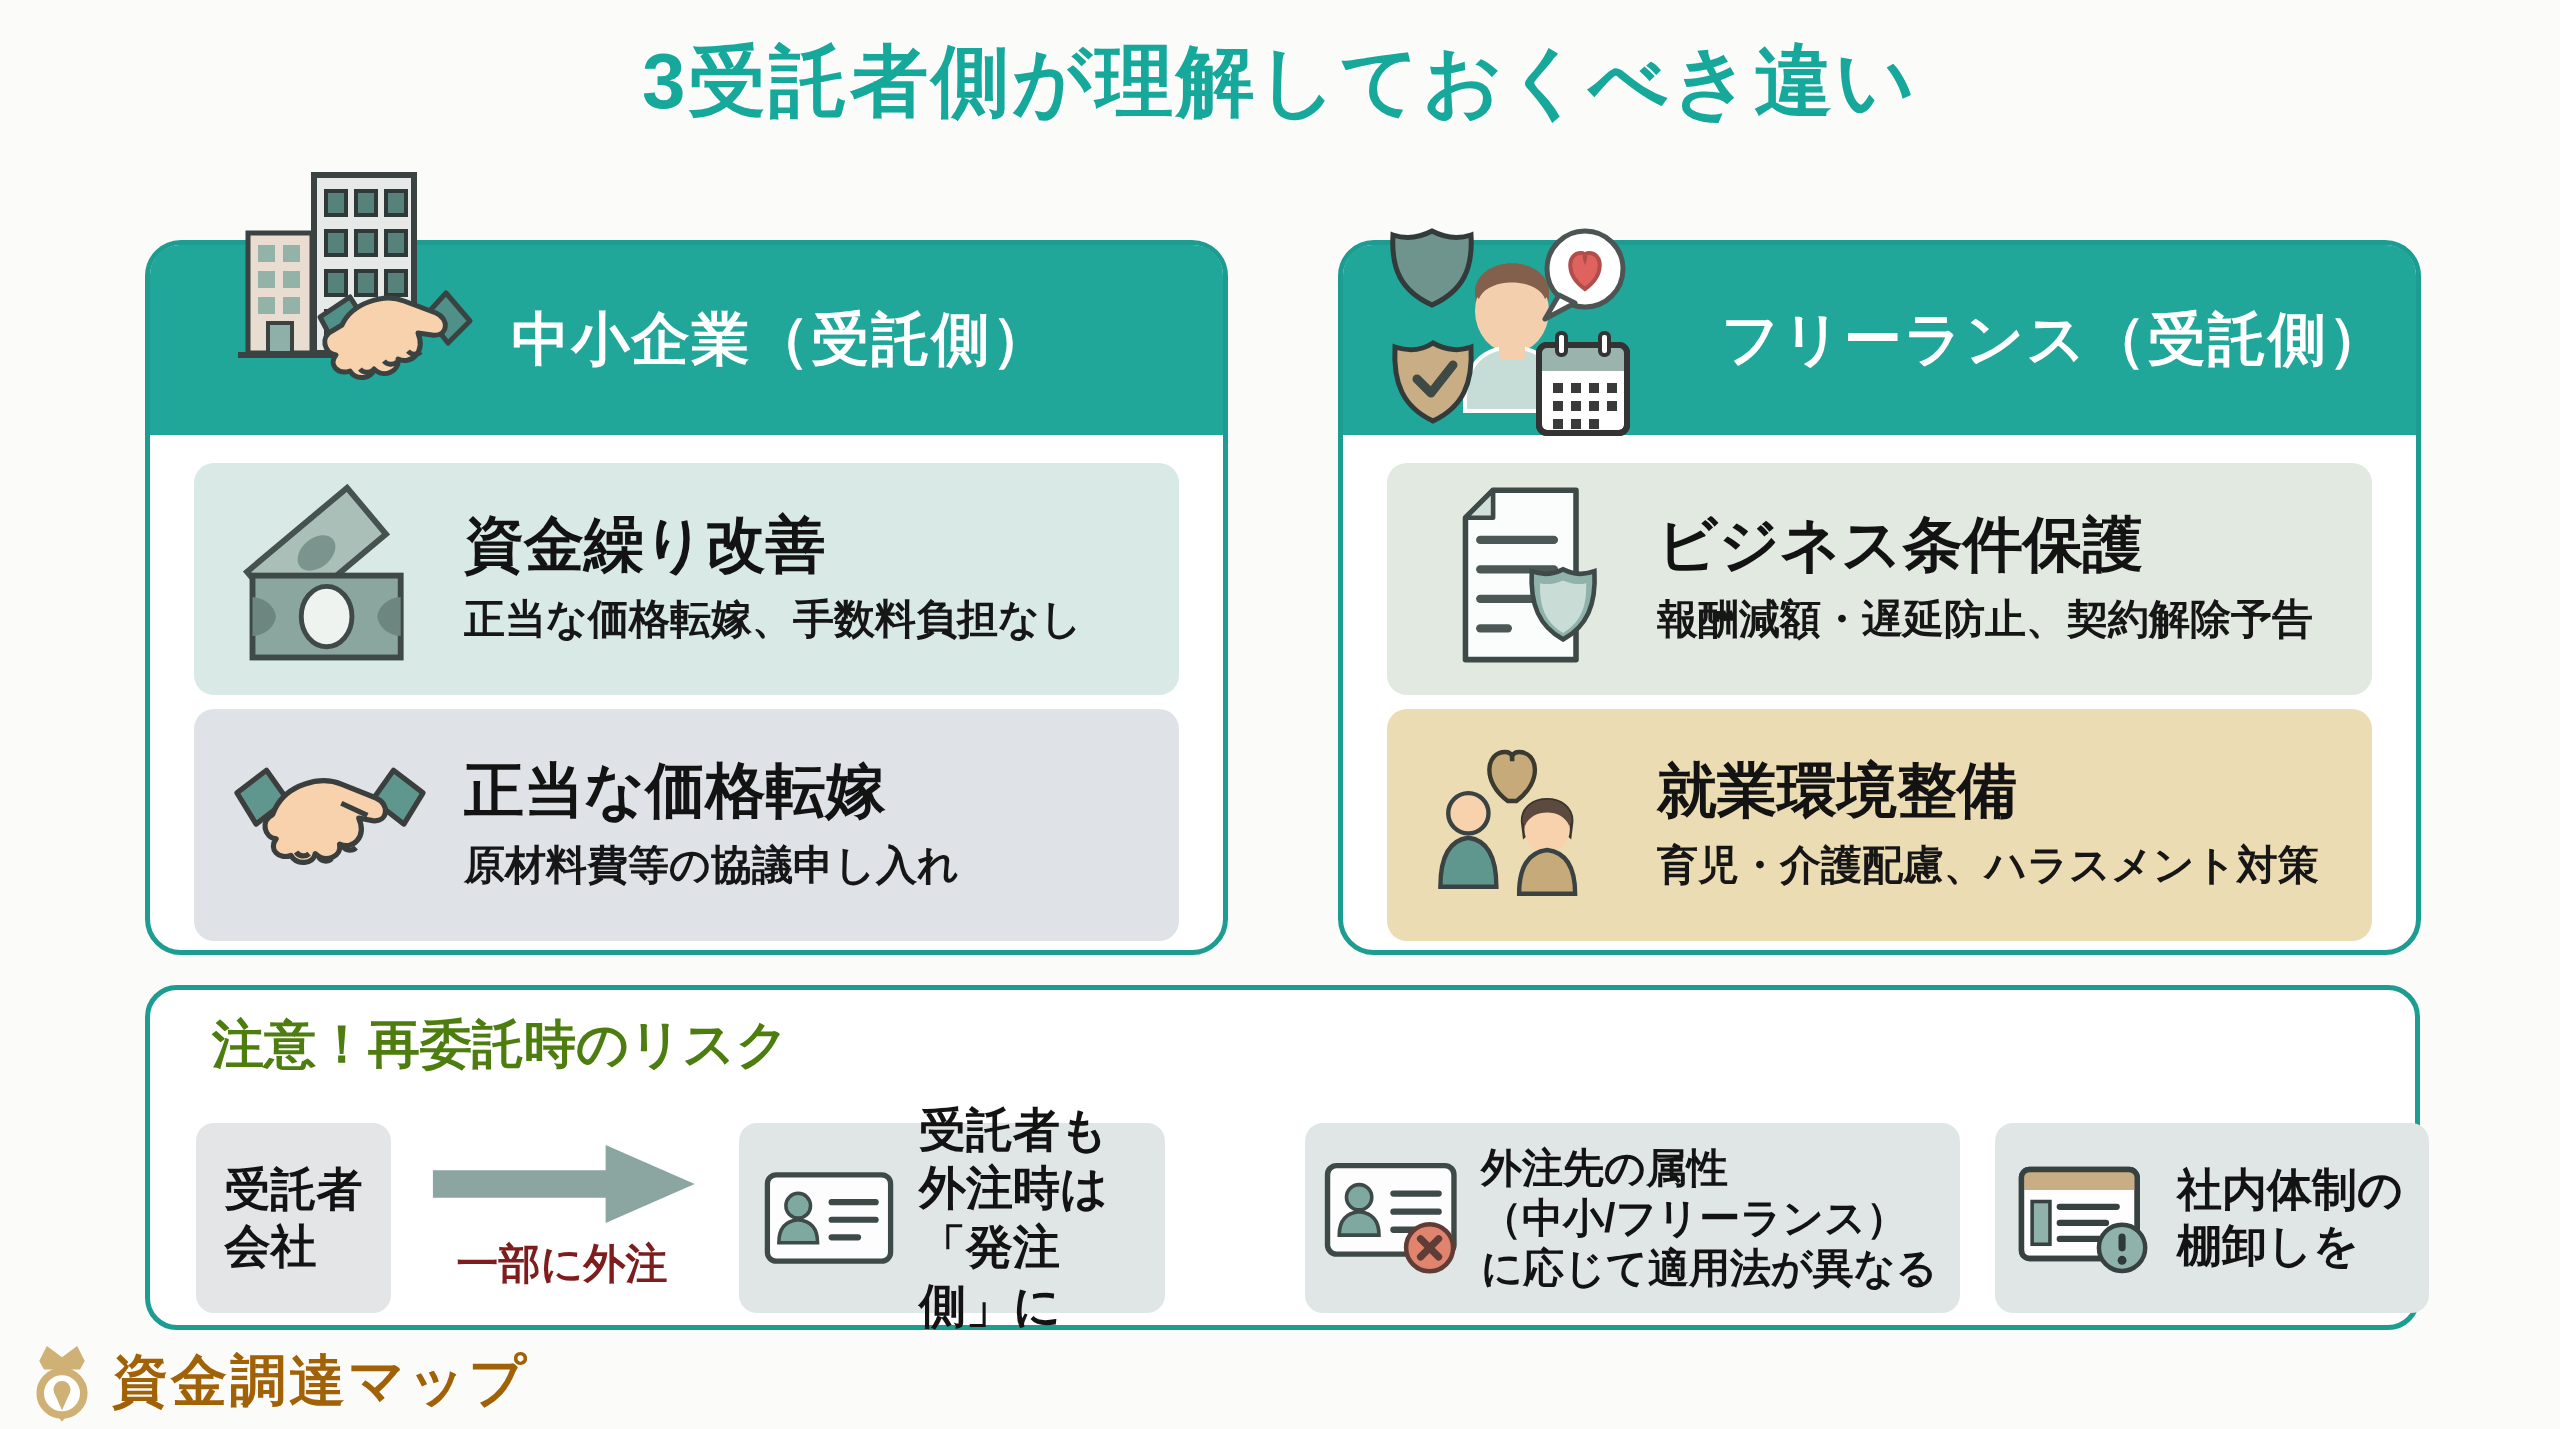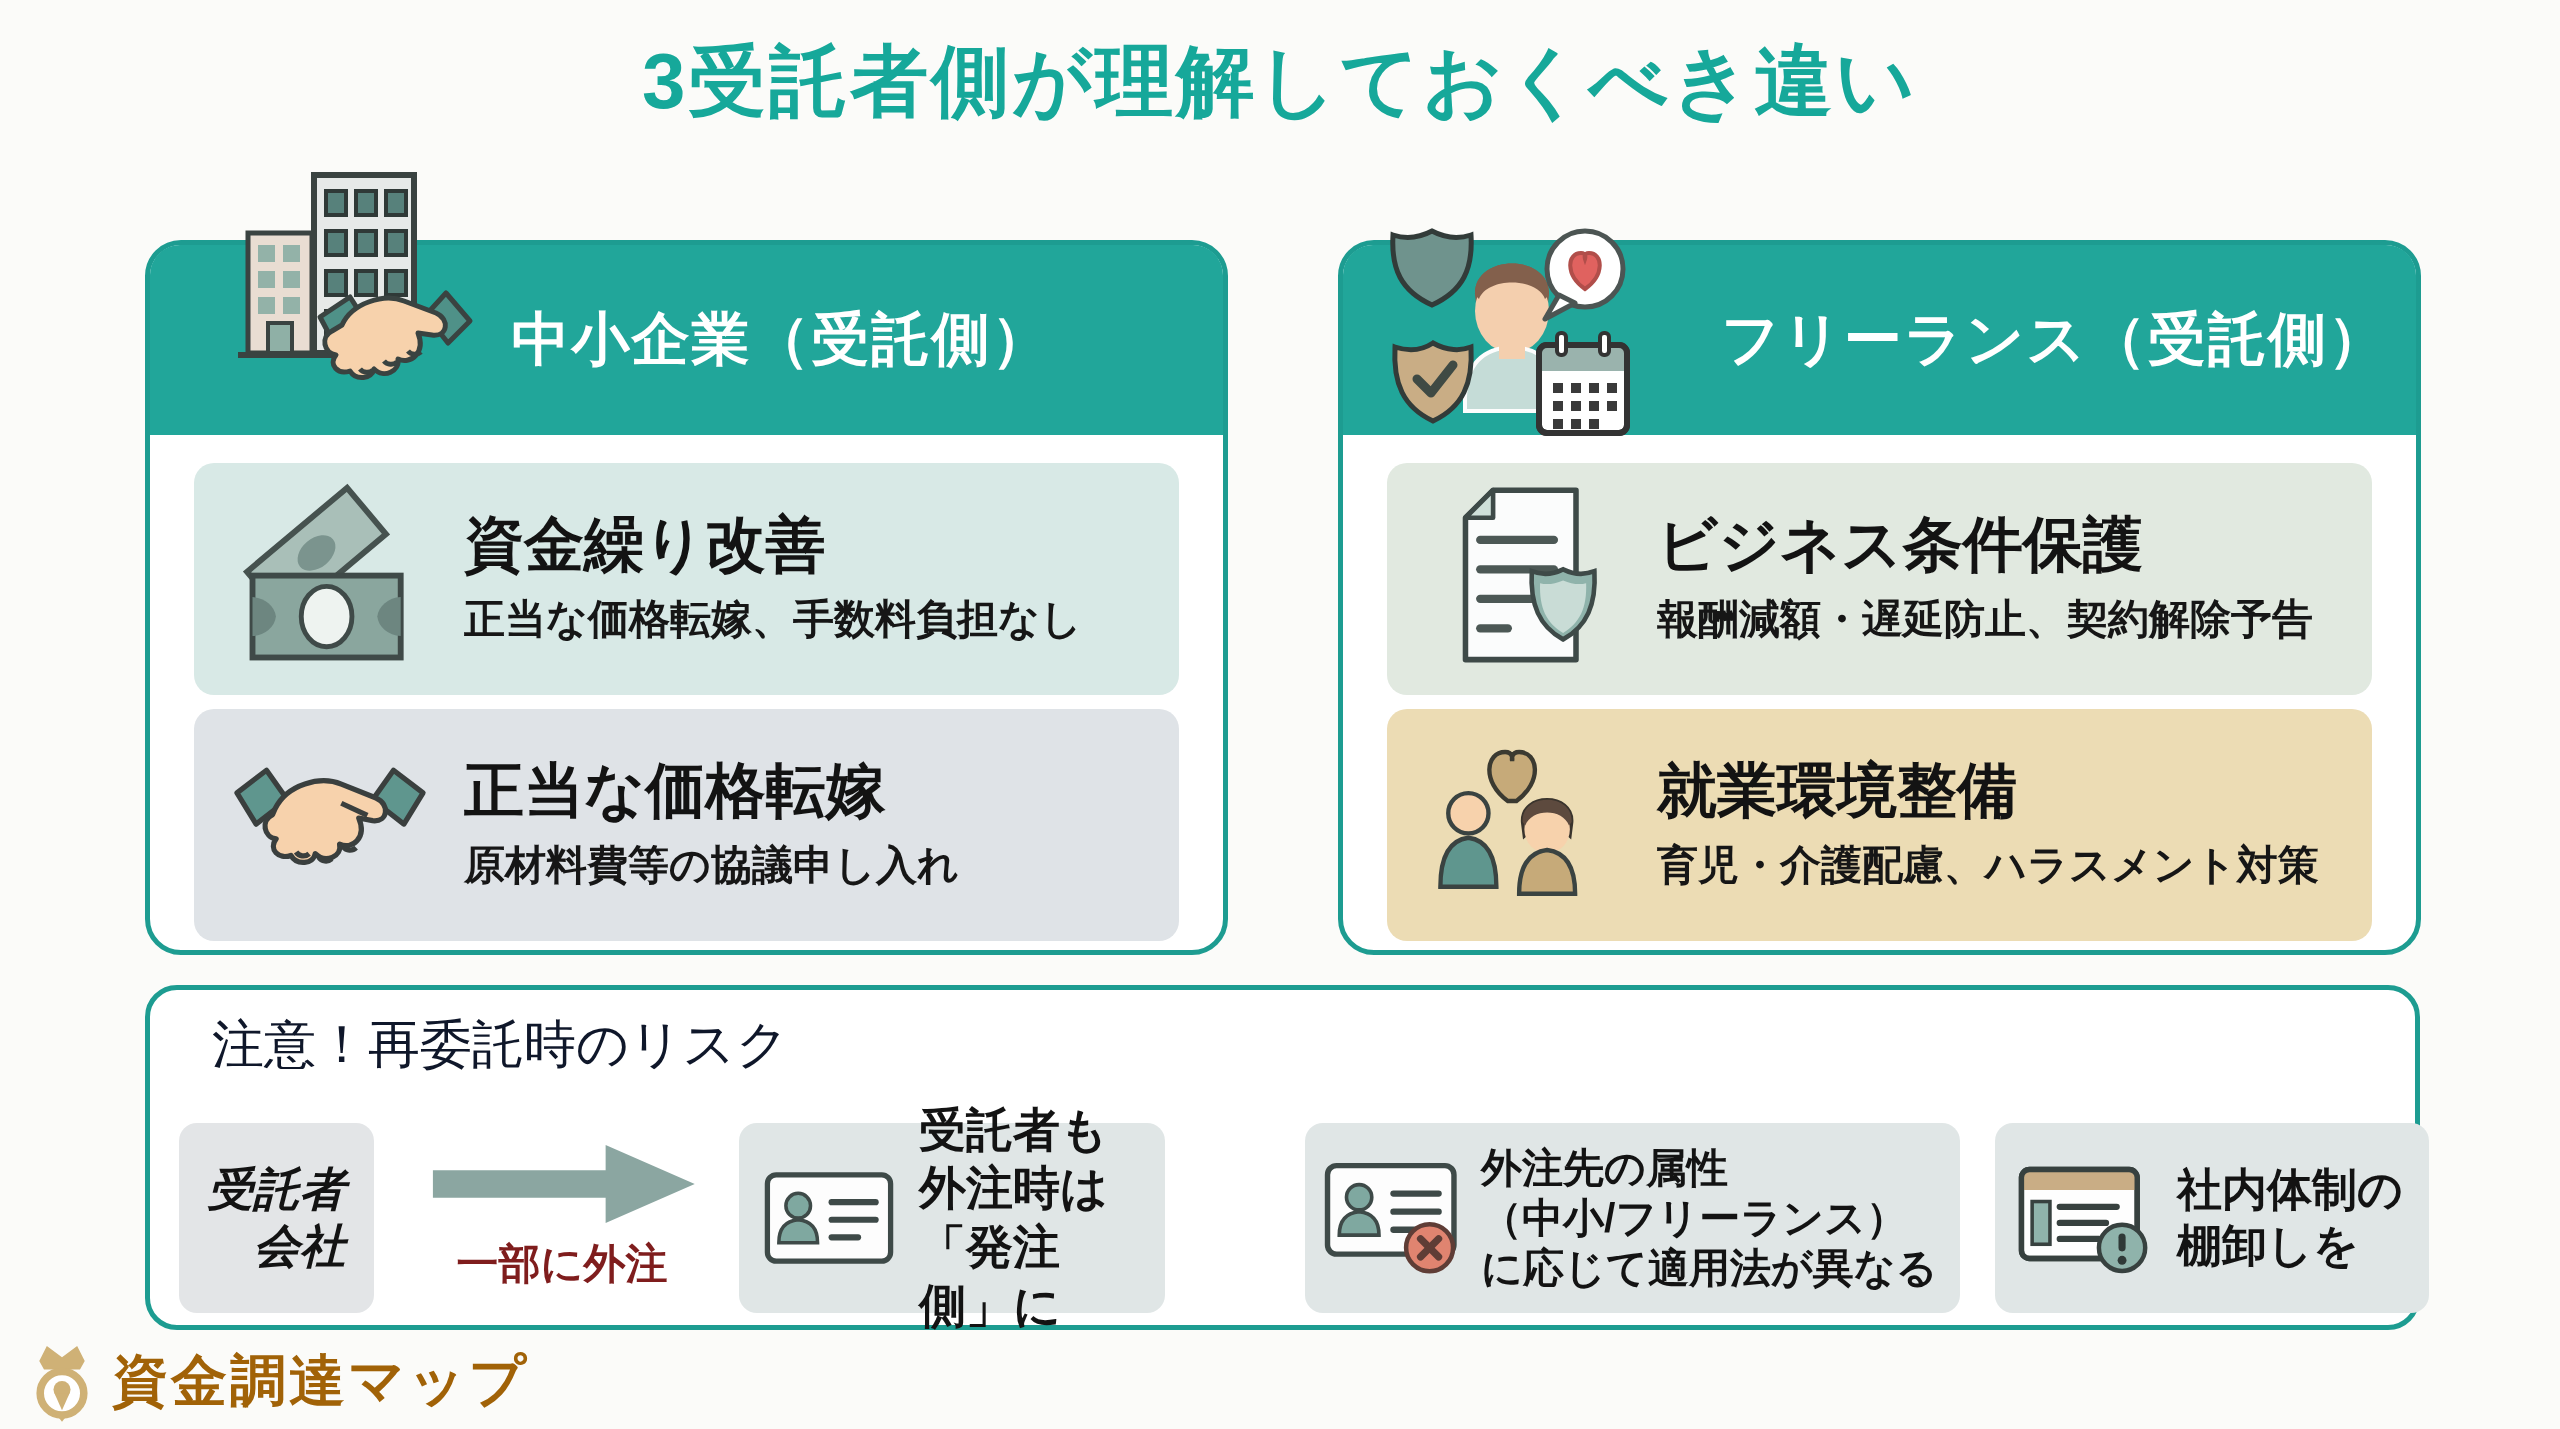--- a/index.html
+++ b/index.html
@@ -23,25 +23,25 @@
 
   .card-body{padding:28px 44px 0 44px;display:flex;flex-direction:column;gap:14px;}
   .feature{height:232px;border-radius:20px;display:flex;align-items:center;
     padding:0 36px;gap:34px;box-sizing:border-box;}
   .feature .f-icon{flex:0 0 200px;display:flex;justify-content:center;align-items:center;}
   .feature .f-title{font-size:60px;font-weight:bold;line-height:1.1;color:#131313;}
   .feature .f-sub{font-size:41px;font-weight:bold;margin-top:14px;color:#161616;}
 
   .caution{position:absolute;top:985px;left:145px;width:2265px;height:335px;
     border:5px solid #1d9c91;border-radius:32px;background:#fff;}
-  .caution-title{position:absolute;top:20px;left:62px;font-size:52px;font-weight:normal;color:#0f172a;}
+  .caution-title{position:absolute;top:20px;left:62px;font-size:52px;font-weight:bold;color:#4d7c0f;}
   .cbox{position:absolute;top:133px;height:190px;border-radius:18px;background:#e0e6e6;
     display:flex;align-items:center;box-sizing:border-box;}
   .cbox .ctext{font-weight:bold;color:#131313;}
-  .box-source{left:29px;width:195px;background:#e3e5e7;justify-content:center;text-align:right;font-style:italic;}
+  .box-source{left:46px;width:195px;background:#e3e5e7;justify-content:center;text-align:left;}
   .box-source .ctext{font-size:46px;line-height:1.25;}
   .arrow-wrap{position:absolute;left:252px;top:140px;width:320px;text-align:center;}
   .arrow-wrap svg{display:block;margin:4px auto 0 auto;}
   .arrow-label{font-size:42px;font-weight:bold;margin-top:2px;color:#7f1d1d;}
   .box-step1{left:589px;width:426px;padding:0 24px;gap:24px;}
   .box-step1 .ctext{font-size:47px;line-height:1.25;}
   .box-step2{left:1155px;width:655px;padding:0 18px;gap:18px;}
   .box-step2 .ctext{font-size:41px;line-height:1.22;}
   .box-step3{left:1845px;width:434px;padding:0 22px;gap:22px;}
   .box-step3 .ctext{font-size:45px;line-height:1.25;}

